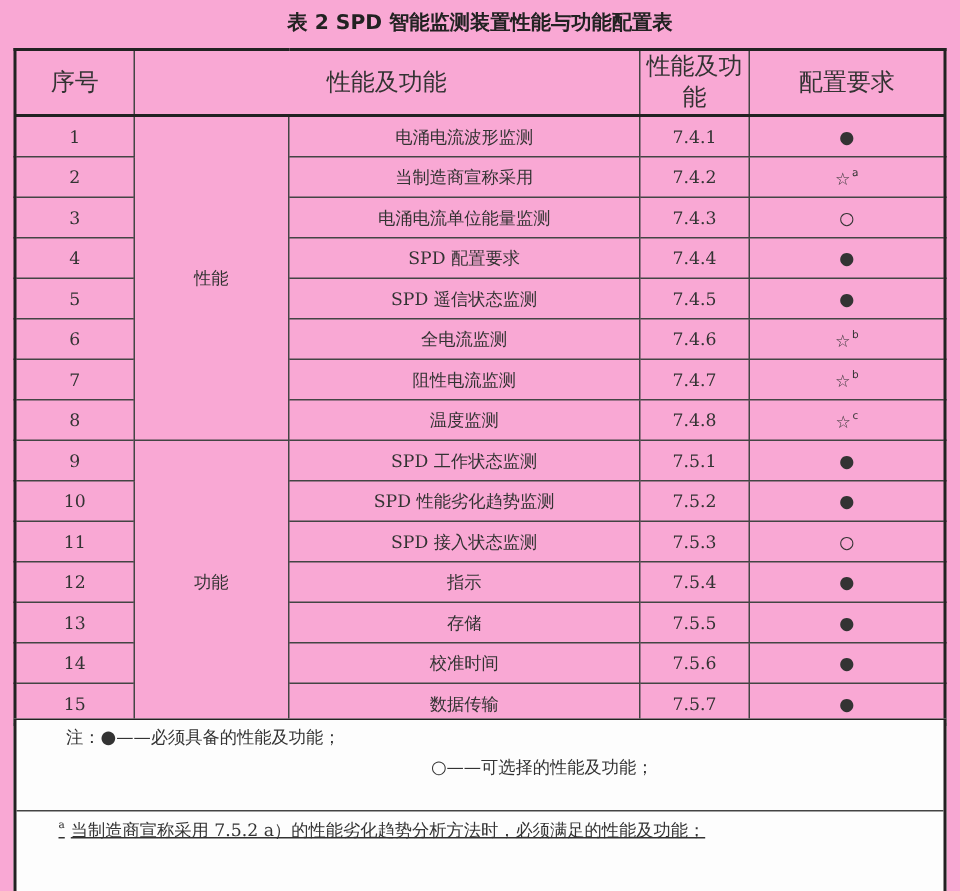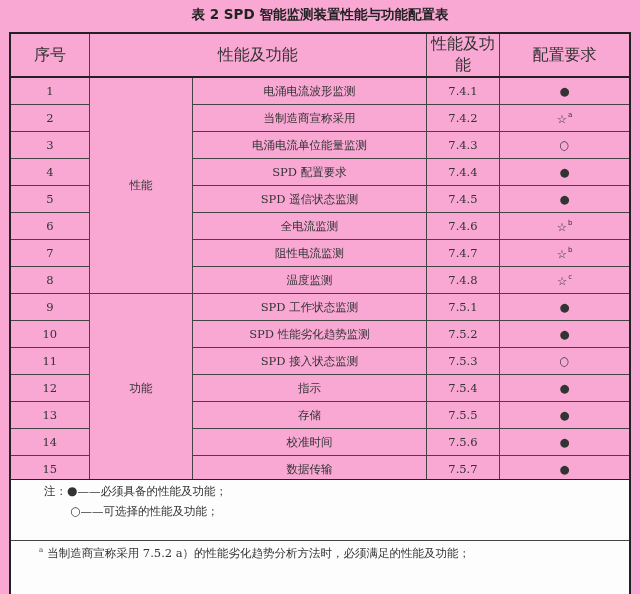--- a/index.html
+++ b/index.html
@@ -25,22 +25,22 @@
   .c1 { width: 79px; } .c2 { width: 103px; } .c3 { width: 233px; } .c4 { width: 73px; } .c5 { width: 130px; }
   .sym { font-family: "DejaVu Sans", sans-serif; font-size: 13px; }
   .sym sup { font-size: 7px; vertical-align: 6px; margin-left: 1px; }
   .notes {
     position: absolute; left: 9px; top: 479px; width: 618px; height: 124px;
     border: 2px solid #222; border-top: 1px solid #222; background: #fdfdfd;
   }
   .notes .part1 { height: 61px; border-bottom: 1px solid #444; padding-top: 2px; box-sizing: border-box; }
   .nline { font-size: 11.5px; height: 19.5px; line-height: 19.5px; color: #333; white-space: nowrap; }
   .n-first { padding-left: 33px; }
-  .n-indent { padding-left: 59px; }
-  .fline { padding-left: 28px; }
+  .n-indent { padding-left: 83px; text-align: center; }
+  .fline { padding-left: 28px; text-decoration: underline; }
   .fline sup { font-size: 7px; vertical-align: 5px; margin-right: 4px; }
   .dot { font-family: "DejaVu Sans", sans-serif; font-size: 12px; }
 </style>
 </head>
 <body>
 
 <div class="page">
   <div class="title">表 2   SPD 智能监测装置性能与功能配置表</div>
 
   <table class="main">

